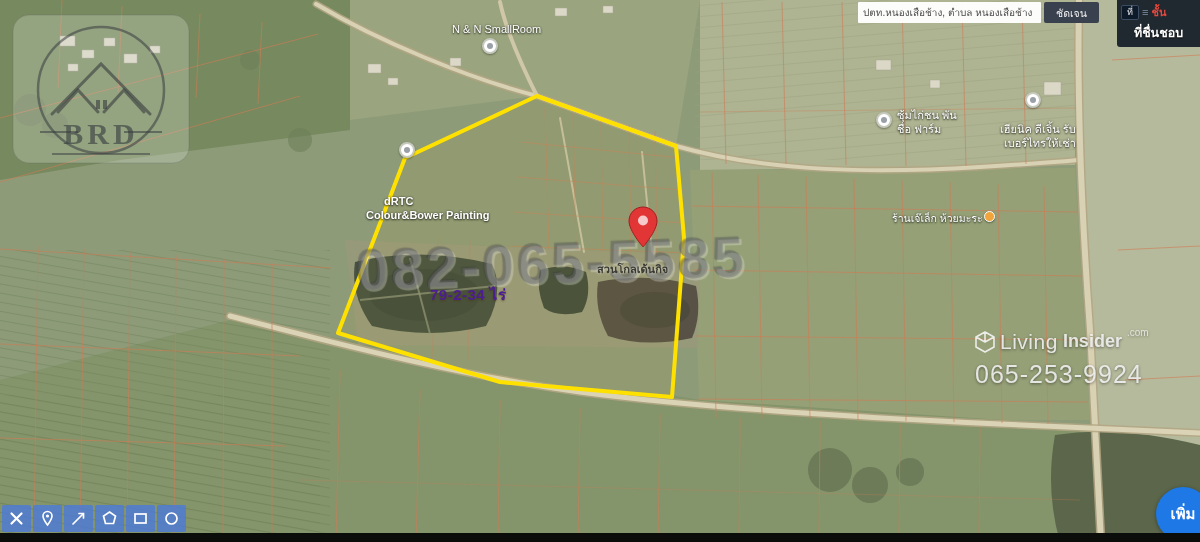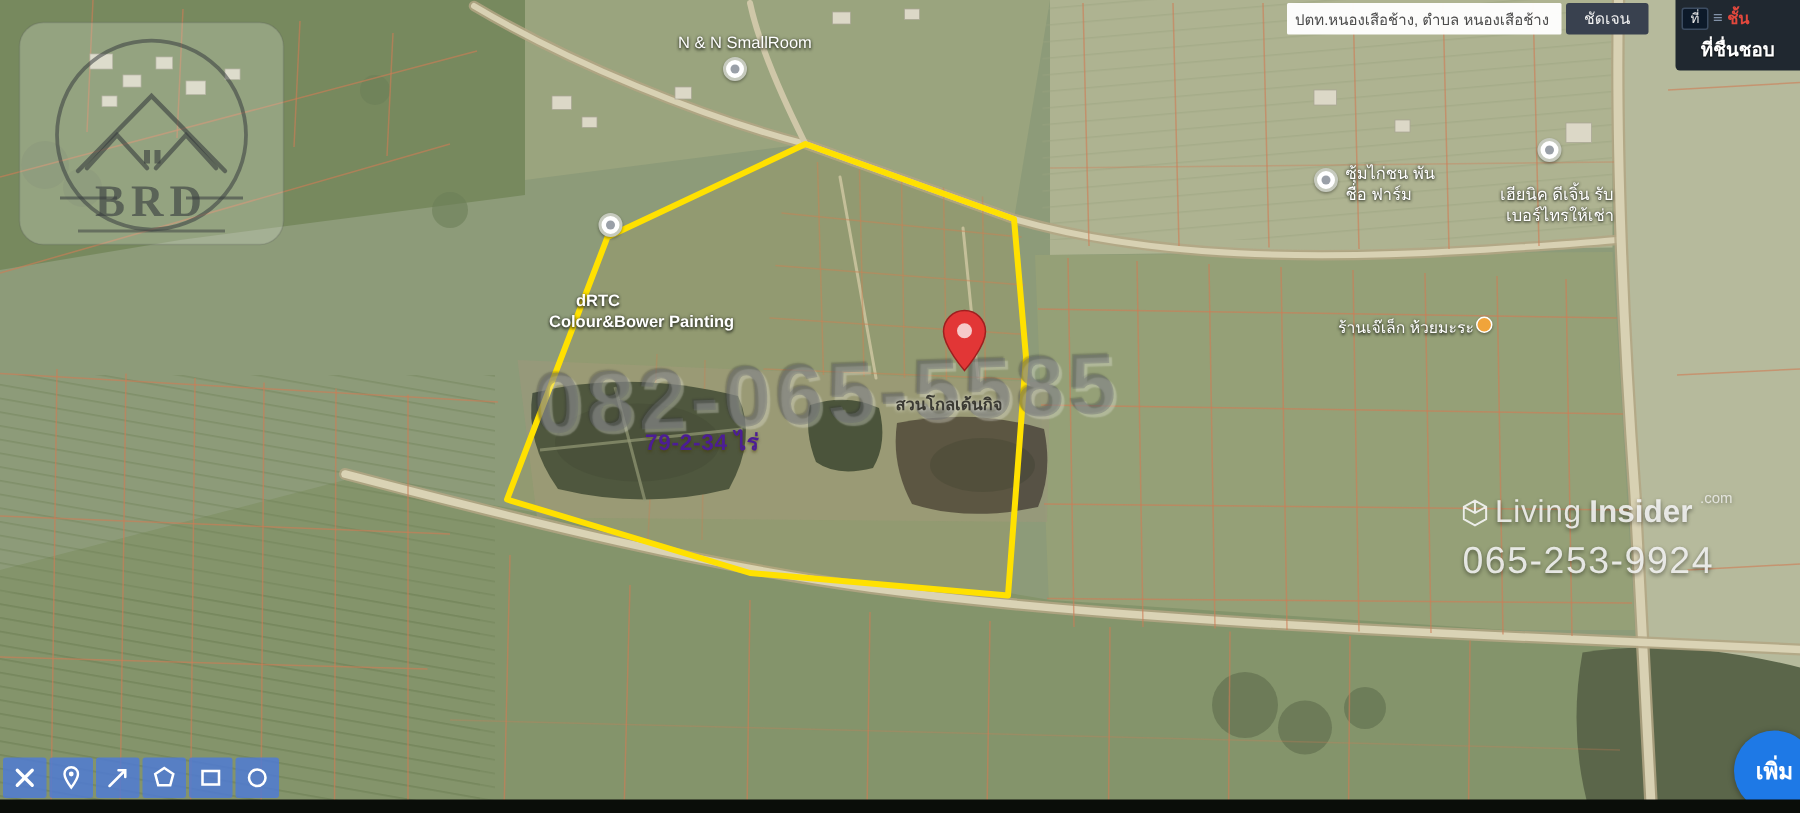--- a/index.html
+++ b/index.html
@@ -27,21 +27,21 @@
 
   
   .brd-wm{left:12px;top:14px;width:178px;height:150px;}
   .phone-wm{left:356px;top:230px;font-size:57px;font-weight:bold;letter-spacing:3px;
     color:rgba(108,110,116,.40);white-space:nowrap;transform:rotate(-2deg);
     text-shadow:2px 2px 1px rgba(236,236,228,.32),-1px -1px 1px rgba(48,48,54,.28);}
   .brand-wm{left:975px;top:327px;width:180px;color:rgba(245,245,245,.88);
     text-shadow:0 1px 3px rgba(0,0,0,.45);}
   .brand-row{display:flex;align-items:center;gap:5px;}
   .brand-light{font-size:21px;font-weight:300;letter-spacing:.5px;}
-  .brand-bold{font-size:21px;font-weight:bold;}
+  .brand-bold{font-size:18px;font-weight:bold;}
   .brand-tld{font-size:10px;opacity:.85;align-self:flex-end;margin-bottom:18px;}
   .brand-name{font-size:25px;font-weight:300;margin-top:5px;letter-spacing:1px;}
   .brand-phone{font-size:25px;font-weight:300;margin-top:4px;letter-spacing:1px;}
 
   
   .area-label{left:430px;top:283px;color:#4c1d95;font-size:15px;font-weight:bold;
     letter-spacing:.5px;text-shadow:0 1px 2px rgba(70,60,0,.55);}
   .pin{left:628px;top:206px;width:30px;height:42px;}
   .map-label{color:#fff;font-size:11px;text-shadow:0 1px 2px rgba(35,40,30,.9),0 0 2px rgba(35,40,30,.7);
     white-space:nowrap;}

